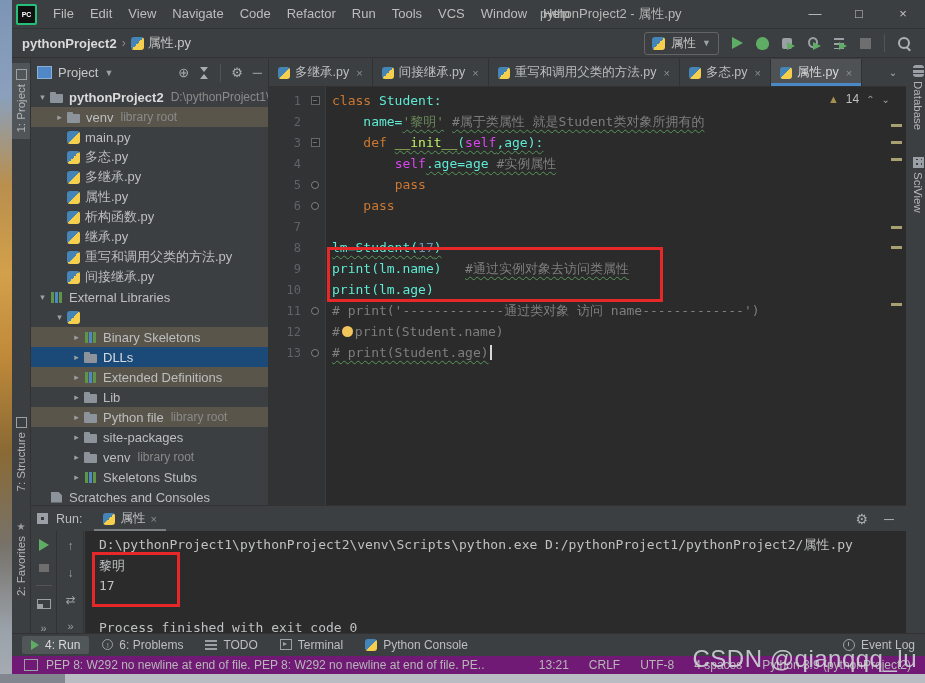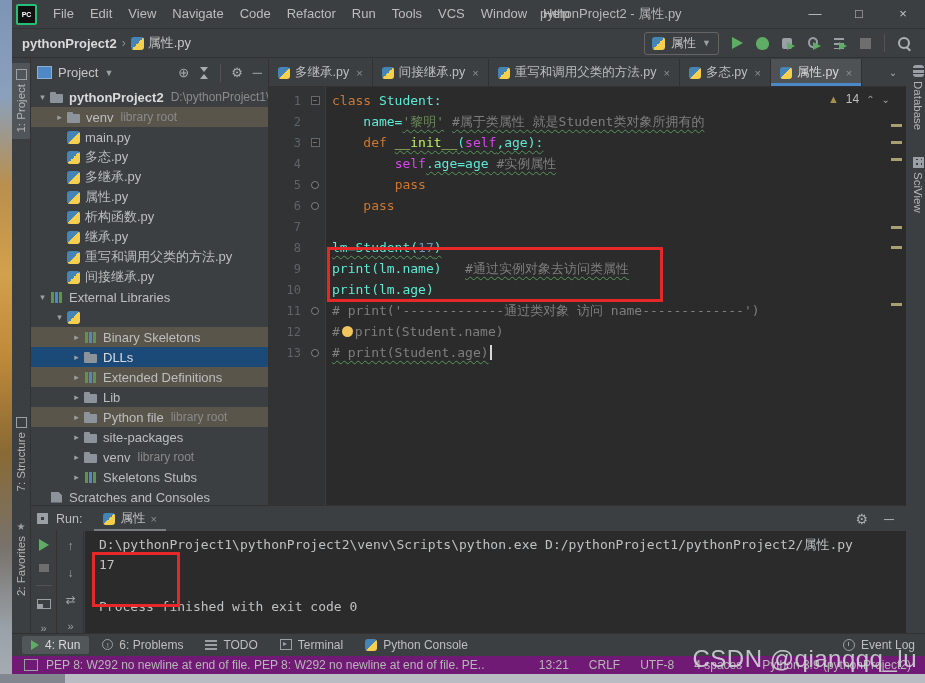--- a/index.html
+++ b/index.html
@@ -480,20 +480,21 @@
     </div>
     <div class="rp-col rp-col2">
       <span class="rp-arrow">↑</span>
       <span class="rp-arrow">↓</span>
       <span class="rp-arrow">⇄</span>
       <span class="rp-more">»</span>
     </div>
     <div class="console" id="console">
       <div class="rbox rbox-console"></div>
     <div class="cline">D:\pythonProject1\pythonProject2\venv\Scripts\python.exe D:/pythonProject1/pythonProject2/属性.py</div>
+        <div class="cline">黎明</div>
         <div class="cline">17</div>
         <div class="cline">&nbsp;</div>
         <div class="cline">Process finished with exit code 0</div>
       </div>
   </div>
 
   <div class="bottombar">
     <span id="bbitems" style="display:flex;align-items:center;">
         <div class="bbitem active">
           <span class="bb-run"></span>

